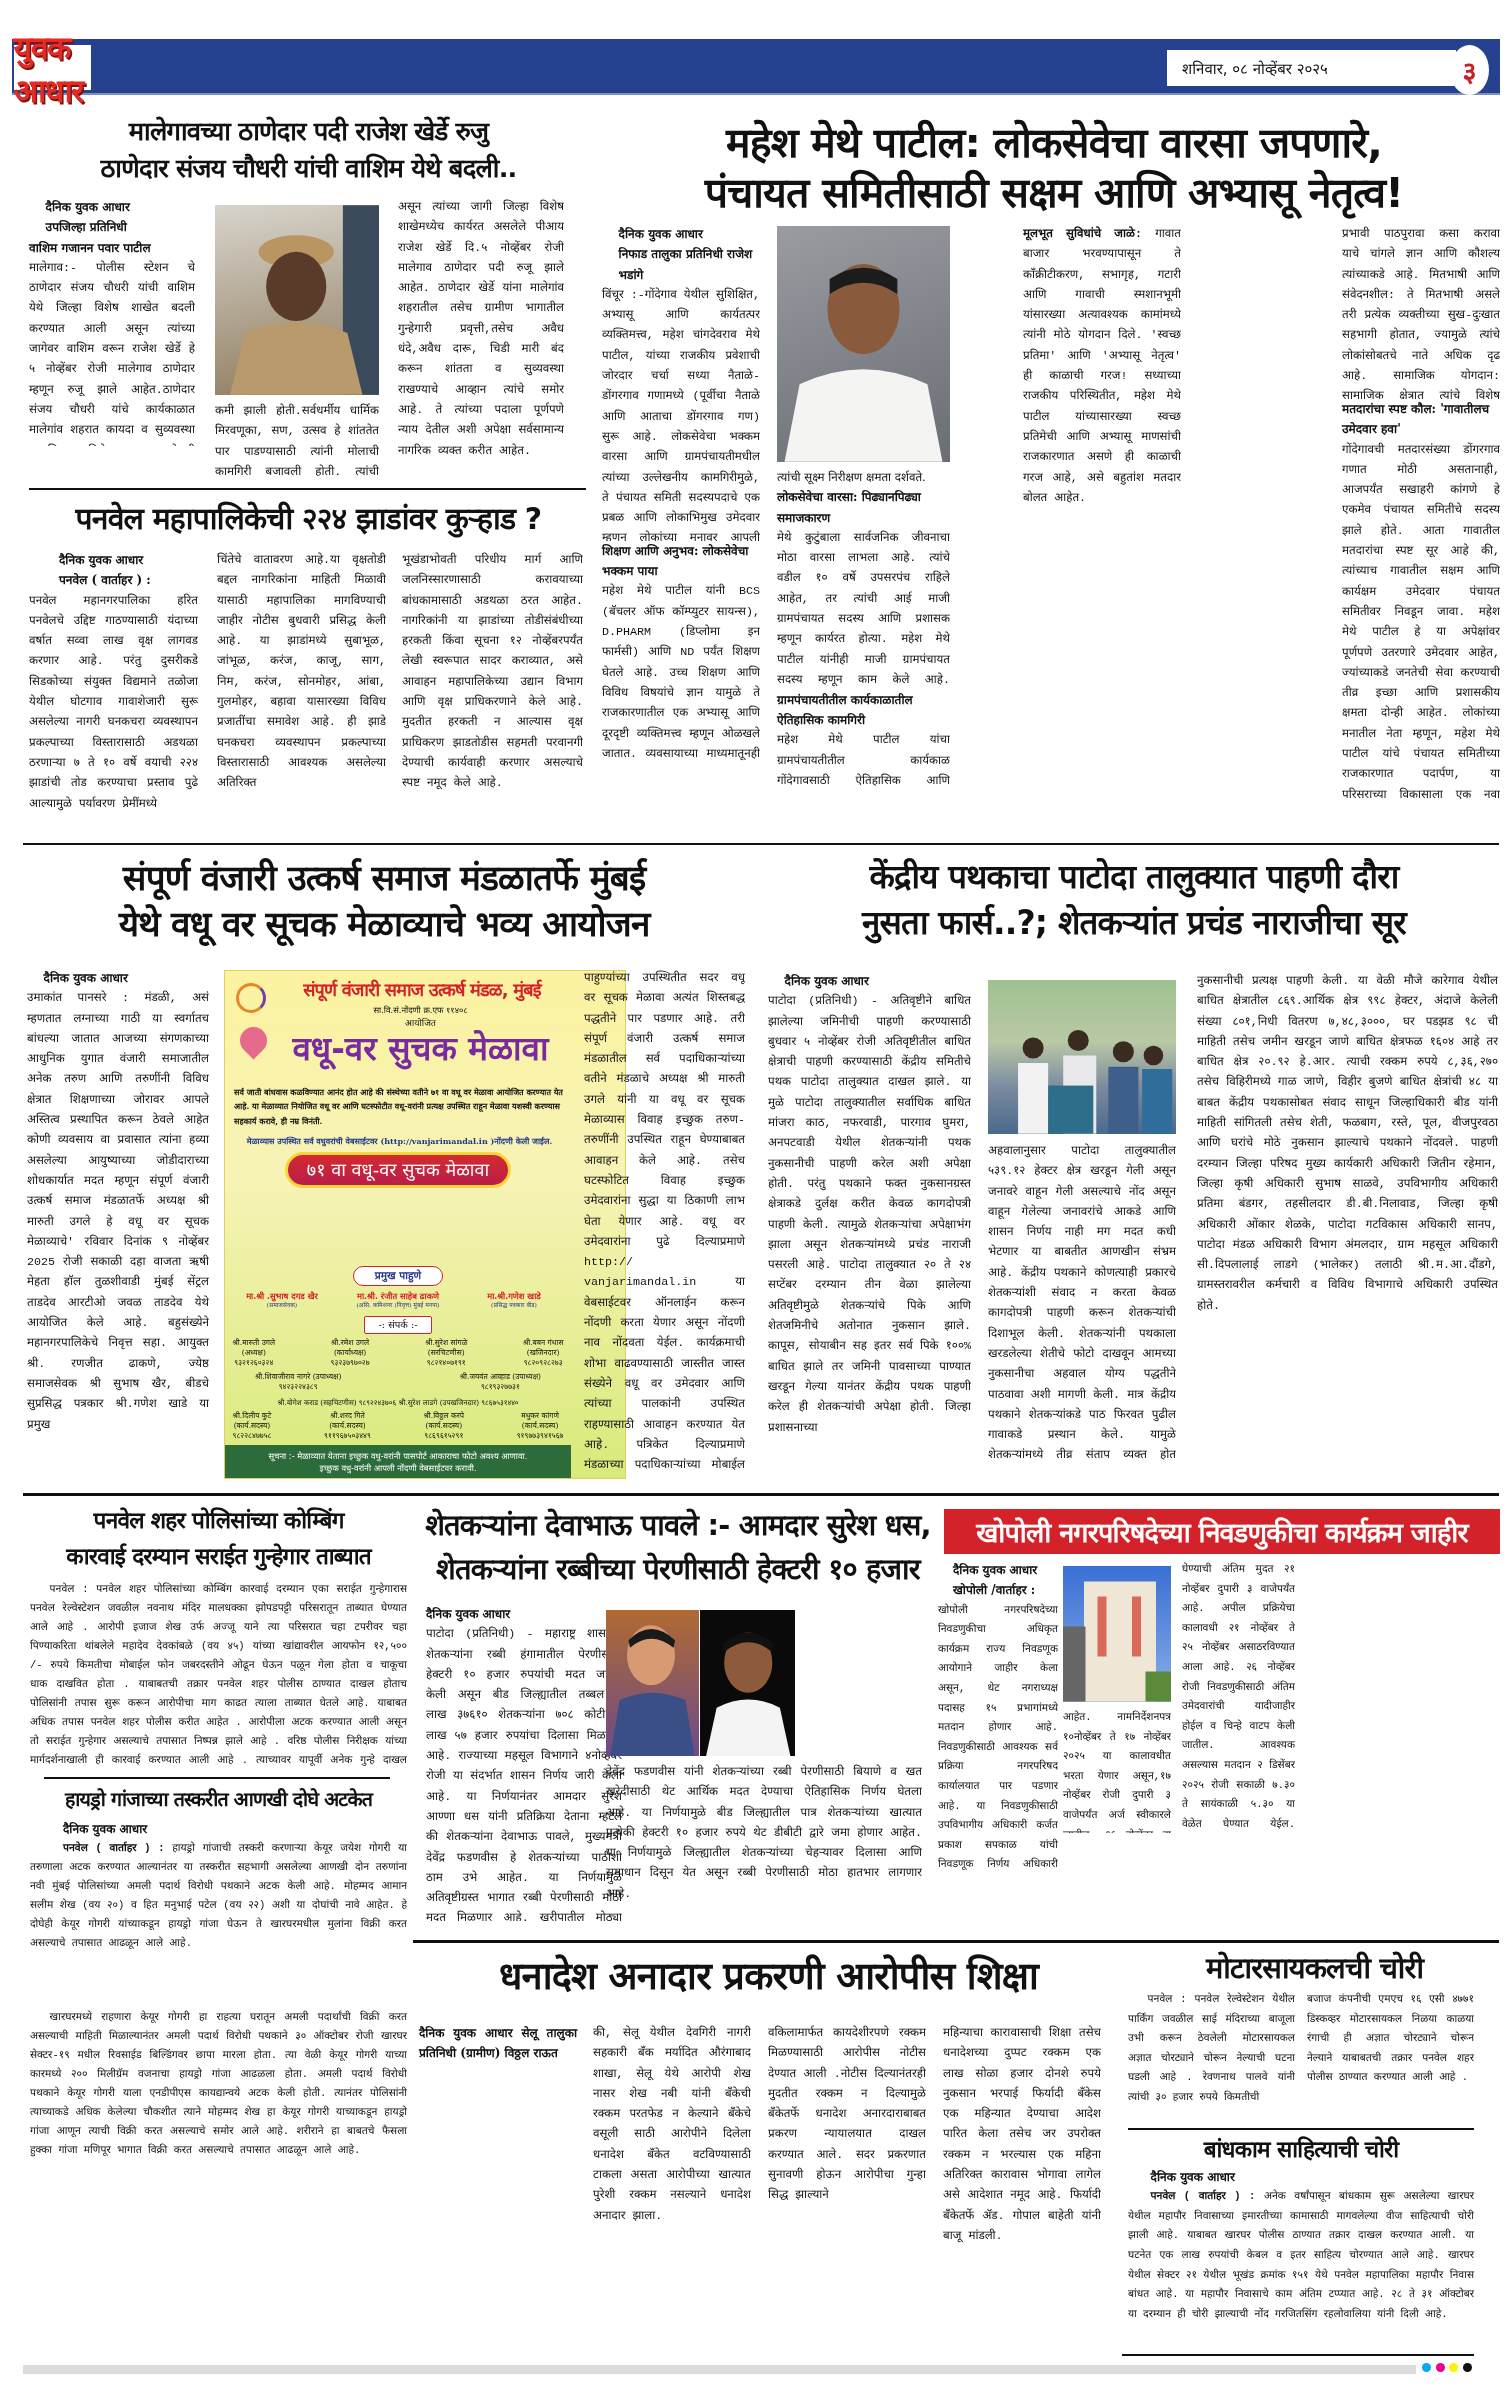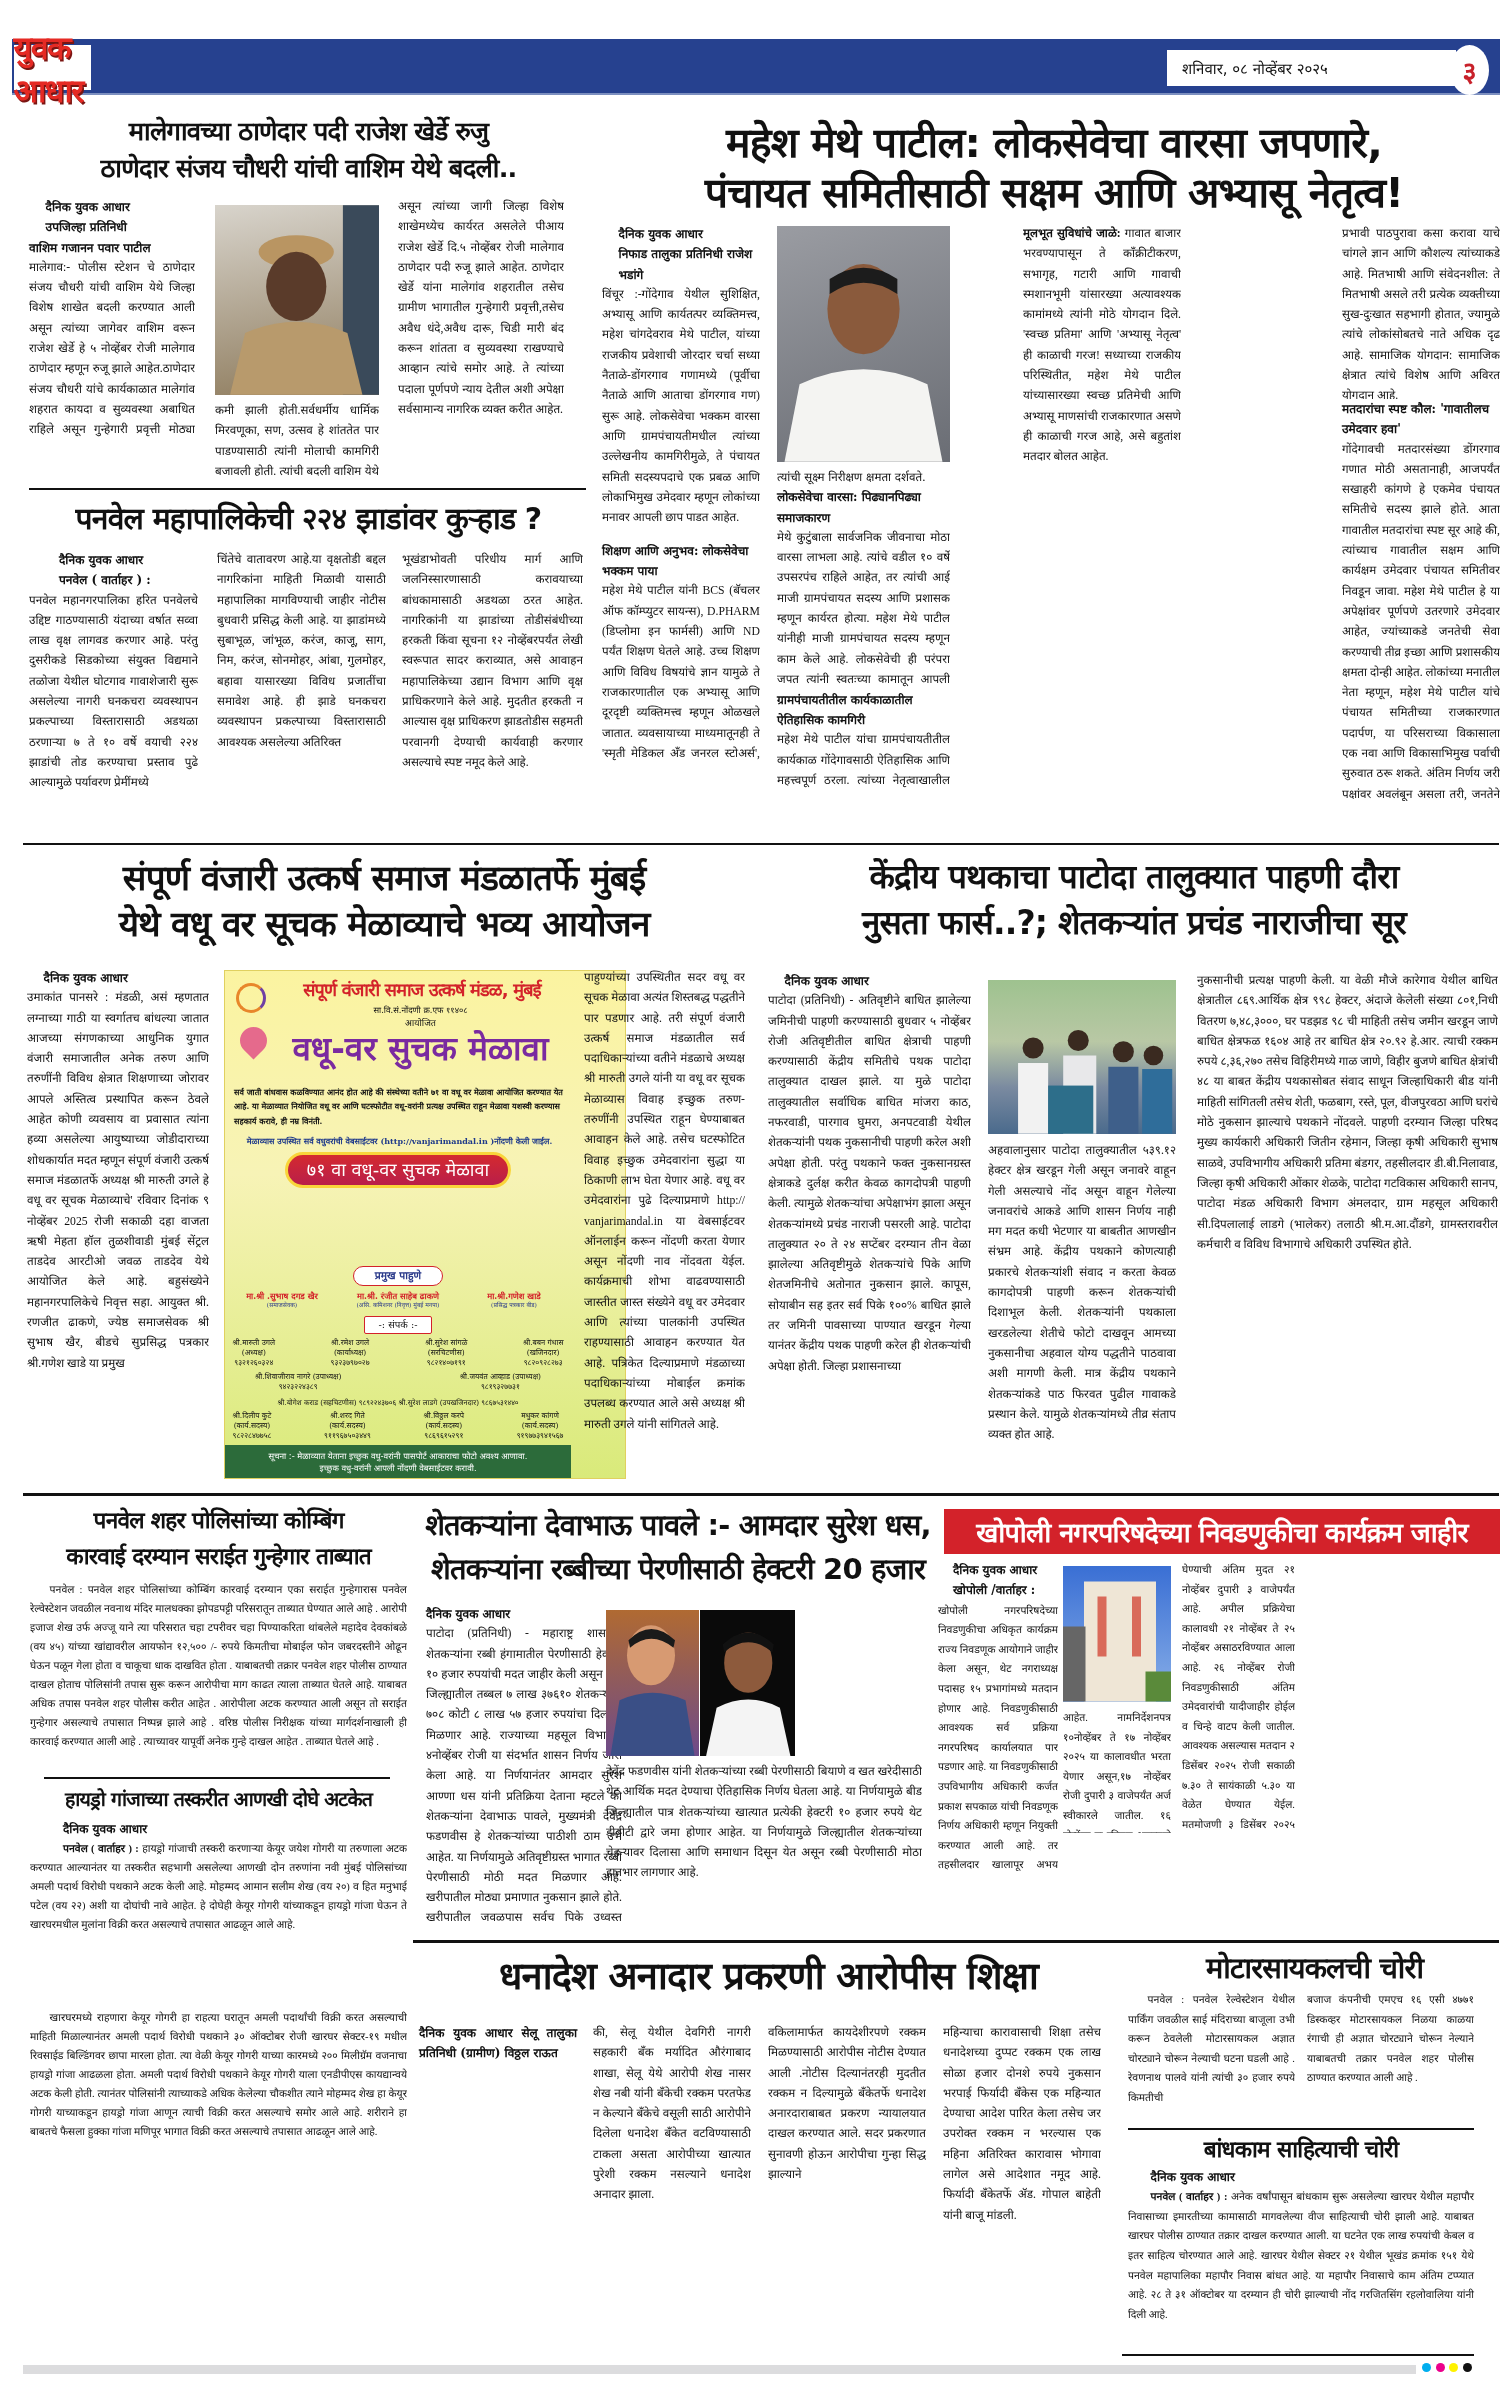--- a/index.html
+++ b/index.html
@@ -4,21 +4,21 @@
 <style>
 *{box-sizing:border-box;margin:0;padding:0}
 body{width:1512px;height:2401px;background:#fff;font-family:"DejaVu Serif","Liberation Serif",serif;color:#111;position:relative;overflow:hidden}
 .abs{position:absolute}
 .masthead{left:12px;top:39px;width:1488px;height:56px;background:#26418f;border-bottom:2.3px solid #7c8fbf}
 .logo{left:13.6px;top:45px;width:77px;height:45px;background:#fff;display:flex;align-items:center;justify-content:center}
 .logo span{font-family:"DejaVu Sans",sans-serif;font-weight:bold;font-size:32px;color:#e52a24;letter-spacing:-1.5px;text-shadow:1.5px 1.5px 0 #7a1512}
 .datebox{left:1167px;top:50px;width:289px;height:36px;background:#fff;display:flex;align-items:center;padding-left:15px;font-family:"DejaVu Sans",sans-serif;font-size:15px}
 .pageno{left:1450px;top:45px;width:39px;height:50px;background:#fff;border-radius:50%;display:flex;align-items:center;justify-content:center;font-family:"DejaVu Sans",sans-serif;font-weight:bold;font-size:27px;color:#c8212a}
 .hl{font-family:"DejaVu Sans",sans-serif;font-weight:bold;color:#111;text-align:center;line-height:1.15;letter-spacing:-0.8px}
-.col{font-size:11.7px;line-height:20.3px;text-align:justify;font-family:Liberation Serif, serif}
+.col{font-size:11.7px;line-height:20.3px;text-align:justify;font-family:Liberation Mono, monospace}
 .col b{font-weight:bold}
 .byline{font-weight:bold;font-size:12px;line-height:20.3px;font-family:"DejaVu Serif",serif}
 .rule{background:#111}
 .photo{background:linear-gradient(160deg,#9a9ca2,#6a6d74);display:flex;align-items:flex-end;justify-content:center;overflow:hidden}
 .caption{font-size:11.7px;line-height:20.3px}
 .poster{background:linear-gradient(180deg,#fbf3a0 0%,#f7f3b6 40%,#d9ea7a 100%);border:0.8px solid #e0d060;overflow:hidden}
 .redbox{background:linear-gradient(180deg,#d42a2f,#b91e4a);border:3.8px solid #f9d43a;border-radius:19.6px;color:#fff;text-align:center;font-family:"DejaVu Sans",sans-serif}
 .greenbar{background:#2c6b3a;color:#fff;font-size:8.3px;text-align:center;font-family:"DejaVu Sans",sans-serif;line-height:12px}
 .redbanner{background:#d3222a;color:#fff;font-family:"DejaVu Sans",sans-serif;font-weight:bold;font-size:27px;display:flex;align-items:center;justify-content:center;letter-spacing:-0.8px}
 .regmarks{display:flex;gap:4.5px}
@@ -225,21 +225,21 @@
 <div class="abs rule" style="left:44px;top:1777px;width:346px;height:2.3px"></div>
 
 <div class="abs hl" style="left:30px;top:1789px;width:377px;font-size:19.6px">हायड्रो गांजाच्या तस्करीत आणखी दोघे अटकेत</div>
 <div class="abs" style="left:30px;top:1819px;width:377px">
   <div class="byline" style="padding-left:33px">दैनिक युवक आधार</div>
   <div class="col" style="font-size:10.5px;line-height:19px;text-indent:33px;height:169px;overflow:hidden"><b>पनवेल ( वार्ताहर ) :</b> <span>हायड्रो गांजाची तस्करी करणाऱ्या केयूर जयेश गोगरी या तरुणाला अटक करण्यात आल्यानंतर या तस्करीत सहभागी असलेल्या आणखी दोन तरुणांना नवी मुंबई पोलिसांच्या अमली पदार्थ विरोधी पथकाने अटक केली आहे. मोहम्मद आमान सलीम शेख (वय २०) व हित मनुभाई पटेल (वय २२) अशी या दोघांची नावे आहेत. हे दोघेही केयूर गोगरी यांच्याकडून हायड्रो गांजा घेऊन ते खारघरमधील मुलांना विक्री करत असल्याचे तपासात आढळून आले आहे.</span></div>
   <div class="col" style="font-size:10.5px;line-height:19px;text-indent:19.6px;height:377px;overflow:hidden">खारघरमध्ये राहणारा केयूर गोगरी हा राहत्या घरातून अमली पदार्थांची विक्री करत असल्याची माहिती मिळाल्यानंतर अमली पदार्थ विरोधी पथकाने ३० ऑक्टोबर रोजी खारघर सेक्टर-१९ मधील रिवसाईड बिल्डिंगवर छापा मारला होता. त्या वेळी केयूर गोगरी याच्या कारमध्ये २०० मिलीग्रॅम वजनाचा हायड्रो गांजा आढळला होता. अमली पदार्थ विरोधी पथकाने केयूर गोगरी याला एनडीपीएस कायद्यान्वये अटक केली होती. त्यानंतर पोलिसांनी त्याच्याकडे अधिक केलेल्या चौकशीत त्याने मोहम्मद शेख हा केयूर गोगरी याच्याकडून हायड्रो गांजा आणून त्याची विक्री करत असल्याचे समोर आले आहे. शरीराने हा बाबतचे फैसला हुक्का गांजा मणिपूर भागात विक्री करत असल्याचे तपासात आढळून आले आहे.</div>
 </div>
 
 <div class="abs hl" style="left:422px;top:1509px;width:512px;font-size:29px">शेतकऱ्यांना देवाभाऊ पावले :- आमदार सुरेश धस,</div>
-<div class="abs hl" style="left:422px;top:1553px;width:512px;font-size:29px">शेतकऱ्यांना रब्बीच्या पेरणीसाठी हेक्टरी 20 हजार</div>
+<div class="abs hl" style="left:422px;top:1553px;width:512px;font-size:29px">शेतकऱ्यांना रब्बीच्या पेरणीसाठी हेक्टरी १० हजार</div>
 <div class="abs" style="left:426px;top:1604px;width:196px">
   <div class="byline">दैनिक युवक आधार</div>
   <div class="col" style="height:297px;overflow:hidden">पाटोदा (प्रतिनिधी) - महाराष्ट्र शासनाने शेतकऱ्यांना रब्बी हंगामातील पेरणीसाठी हेक्टरी १० हजार रुपयांची मदत जाहीर केली असून बीड जिल्ह्यातील तब्बल ७ लाख ३७६१० शेतकऱ्यांना ७०८ कोटी ८ लाख ५७ हजार रुपयांचा दिलासा मिळणार आहे. राज्याच्या महसूल विभागाने ४नोव्हेंबर रोजी या संदर्भात शासन निर्णय जारी केला आहे. या निर्णयानंतर आमदार सुरेश आण्णा धस यांनी प्रतिक्रिया देताना म्हटले की शेतकऱ्यांना देवाभाऊ पावले, मुख्यमंत्री देवेंद्र फडणवीस हे शेतकऱ्यांच्या पाठीशी ठाम उभे आहेत. या निर्णयामुळे अतिवृष्टीग्रस्त भागात रब्बी पेरणीसाठी मोठी मदत मिळणार आहे. खरीपातील मोठ्या प्रमाणात नुकसान झाले होते. खरीपातील जवळपास सर्वच पिके उध्वस्त झाल्याने शेतकरी संकटात सापडला होता. या पार्श्वभूमीवर मुख्यमंत्री</div>
 </div>
 <div class="abs photo" style="left:606px;top:1610px;width:93px;height:146px;background:linear-gradient(180deg,#b06a32,#6d4a8a)">
   <svg width="93" height="146" viewBox="0 0 124 194">
       <ellipse cx="60" cy="60" rx="32" ry="40" fill="#d79a72"></ellipse>
       <path d="M30 40 Q60 10 92 40 L90 50 Q60 26 32 50 Z" fill="#1a1a1a"></path>
       <path d="M6 194 L18 120 Q62 100 106 120 L118 194 Z" fill="#3a4f86"></path>
     </svg>

